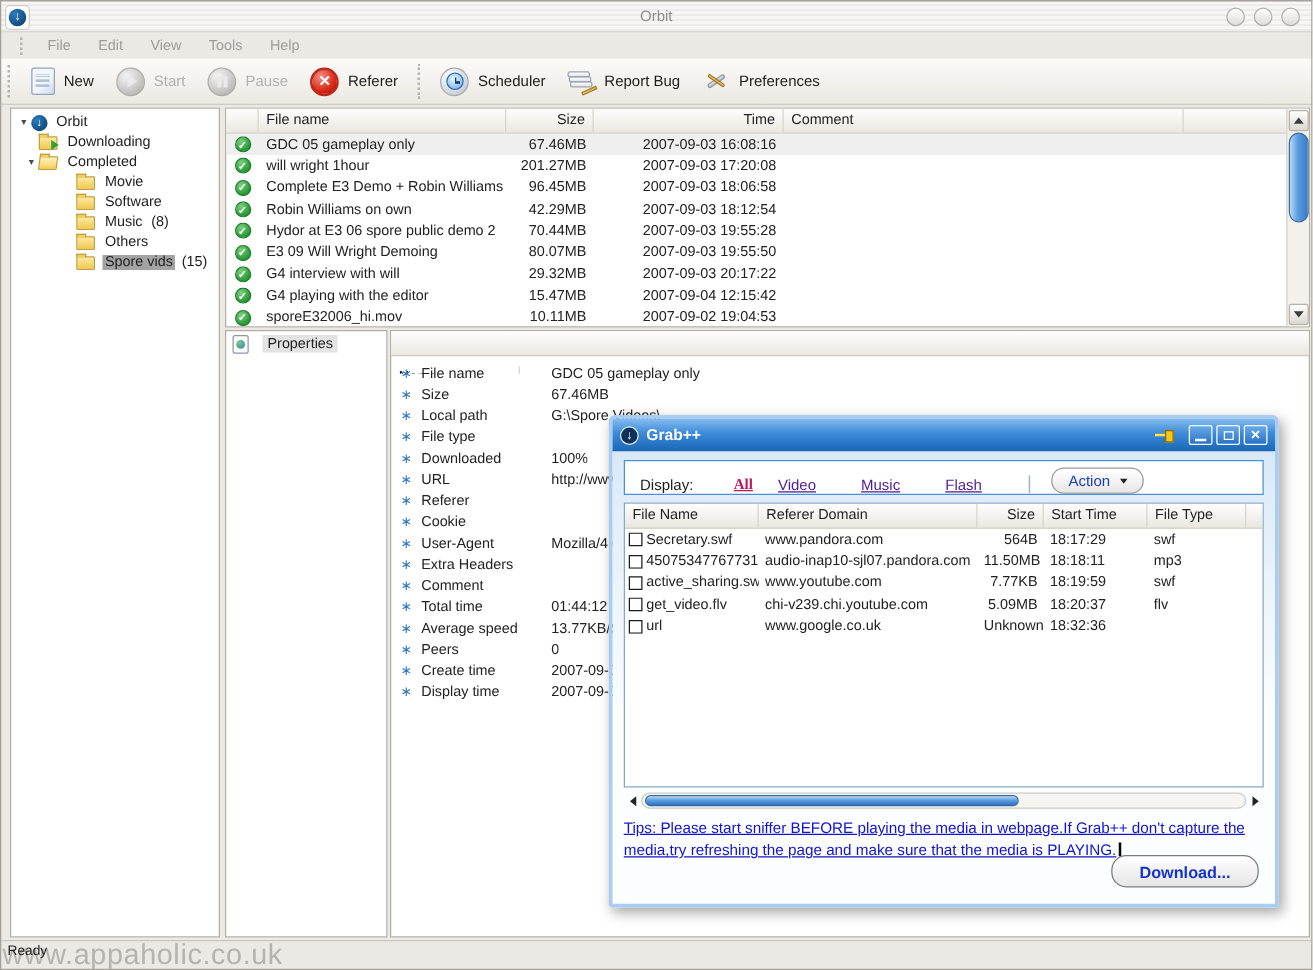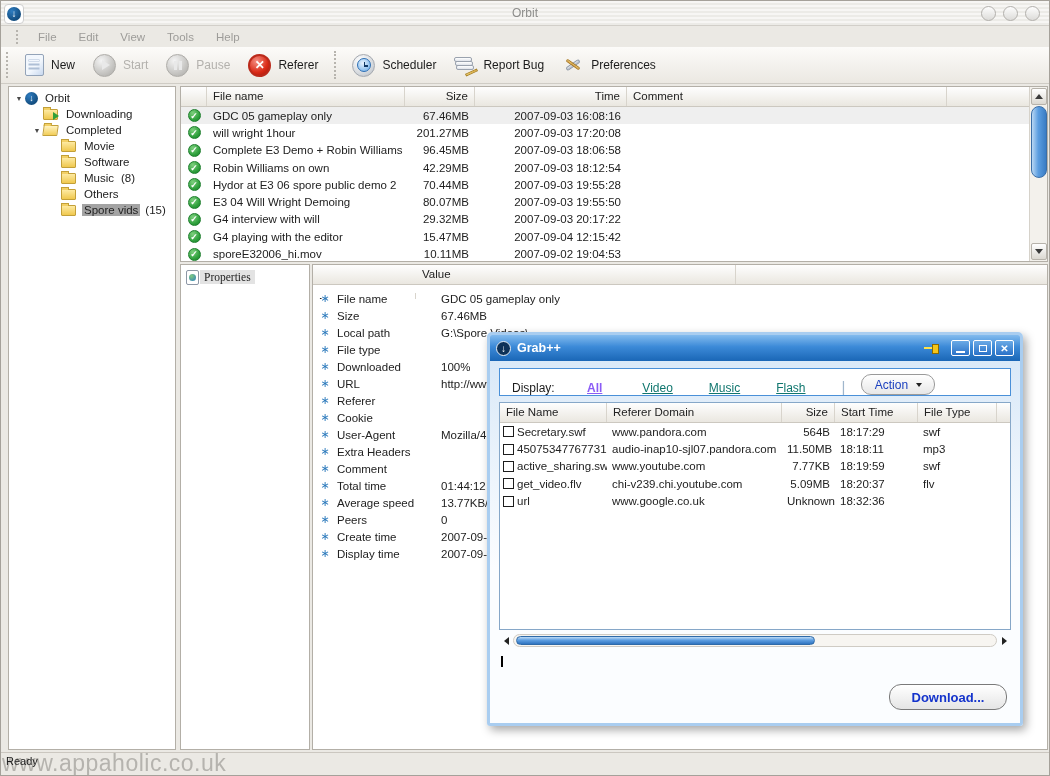--- a/index.html
+++ b/index.html
@@ -89,21 +89,21 @@
   .panel { position:absolute; background:#fff; border:1px solid #b3afa7; }
   #tree-panel  { left:8px;   top:86px;  width:168px; height:664px; padding-top:3px; }
   #file-panel  { left:180px; top:86px;  width:868px; height:176px; }
   #prop-tabs   { left:180px; top:264px; width:130px; height:486px; padding:3px; }
   #prop-panel  { left:312px; top:264px; width:736px; height:486px; }
 
   
   .tree-row { display:flex; align-items:center; height:16px; font-size:11.5px; white-space:nowrap; }
   .tree-row .tri { width:12px; text-align:center; font-size:7px; color:#4a4a4a; }
   .tree-row .spacer { width:12px; }
-  .lvl0 { padding-left:4px; } .lvl1 { padding-left:22px; } .lvl2 { padding-left:40px; }
+  .lvl0 { padding-left:4px; } .lvl1 { padding-left:10px; } .lvl2 { padding-left:40px; }
   .tree-ball { width:13px; height:13px; border-radius:50%; margin-right:5px; flex:0 0 auto;
     background:radial-gradient(circle at 35% 30%, #2e7cc0, #134d7f 70%);
     color:#fff; font-size:9px; font-weight:bold; line-height:12px; text-align:center; }
   .folder { width:15px; height:11px; margin-right:6px; position:relative; flex:0 0 auto;
     background:linear-gradient(#fdeaa2,#f0c84e); border:1px solid #c3a038; border-radius:1px; }
   .folder::before { content:""; position:absolute; left:-1px; top:-3px; width:6px; height:2px;
     background:#f3d065; border:1px solid #c3a038; border-bottom:none; }
   .folder.dl::after { content:""; position:absolute; right:-2px; bottom:-1px;
     border-left:6px solid #2fa03a; border-top:4px solid transparent; border-bottom:4px solid transparent; }
   .folder.open { transform:skewX(-8deg); background:linear-gradient(#fff3c0,#f2cd58); }
@@ -131,21 +131,21 @@
   .vs-btn { position:absolute; left:1px; width:16px; height:17px;
     background:linear-gradient(#ffffff,#dbd8d1); border:1px solid #b6b2aa; border-radius:2px;
     display:flex; align-items:center; justify-content:center; }
   .vs-up { top:1px; } .vs-down { bottom:1px; }
   .tri-up { border-bottom:5px solid #3b3b3b; border-left:4px solid transparent; border-right:4px solid transparent; }
   .tri-down { border-top:5px solid #3b3b3b; border-left:4px solid transparent; border-right:4px solid transparent; }
   .vs-thumb { position:absolute; left:1px; top:19px; width:16px; height:72px;
     background:linear-gradient(90deg,#b9d7f3,#5b9de0 45%,#3a7cc4); border:1px solid #3a6ea8; border-radius:8px; }
 
   
-  .prop-tab { display:flex; align-items:center; gap:1px; height:18px; font-size:11.5px; padding-left:2px;font-family:Liberation Serif, serif; }
+  .prop-tab { display:flex; align-items:flex-start; gap:11px; height:18px; font-size:11.5px; padding-left:2px; }
   .ic-propdoc { width:13px; height:15px; background:#fff; border:1px solid #8d97a6; border-radius:2px; position:relative; }
   .ic-propdoc::before { content:""; position:absolute; left:2px; top:3px; width:7px; height:7px; border-radius:50%;
     background:radial-gradient(circle at 35% 30%, #7fc97f, #2d7fbf); }
   .prop-tab .lbl { background:#e3e3e3; padding:1px 4px; }
   .c-pname { width:103px;margin-top:28px; } .c-pvalue { width:320px; }
   .pr-row { display:flex; align-items:center; height:17px; font-size:11.5px; }
   .pr-row .bullet { width:24px; text-align:center; color:#2e7bbd; font-size:11px; }
   .pr-row .pname { width:92px; white-space:nowrap; }
   .pr-row .pvalue { padding-left:12px; white-space:nowrap; overflow:hidden; }
 
@@ -166,22 +166,22 @@
   .gwin-btn { width:19px; height:16px; margin-left:3px; border:1px solid #fff; border-radius:2px;
     background:linear-gradient(#6aaae6,#2a72c8); display:flex; align-items:center; justify-content:center;
     color:#fff; font-size:10px; font-weight:bold; }
   .gwin-btn .minbar { width:9px; height:2px; background:#fff; margin-top:7px; }
   .gwin-btn .maxbox { width:8px; height:7px; border:1.5px solid #fff; }
 
   .grab-content { position:absolute; left:0; right:0; top:26px; bottom:0; padding:7px 9px; }
   .display-bar { height:28px; background:#fff; border:1px solid #4a90d8;
     display:flex; align-items:flex-end; font-size:12px; padding:0 12px; }
   .display-bar .dlabel { width:75px; color:#1c1c1c; }
-  .flt { text-decoration:underline; margin-right:36px; color:#0f766e; }
-  .flt.active { color:#8b5cf6; font-weight:bold; margin-right:40px; }
+  .flt { text-decoration:underline; margin-right:36px; color:#4c1d95; }
+  .flt.active { color:#be185d; font-weight:bold; margin-right:20px;font-family:Liberation Serif, serif; }
   .vdiv { color:#9fb6cc; font-size:15px; margin:0 16px 0 0; }
   .action-btn { width:74px; height:21px; border:1px solid #9a9a9a; border-radius:10px;
     background:linear-gradient(#ffffff,#e7e7e7); display:flex; align-items:center; justify-content:center;
     gap:8px; color:#1a3fbf; font-size:12px; }
   .action-btn .tri-down { border-top:4px solid #222; border-left:3.5px solid transparent; border-right:3.5px solid transparent; }
 
   .grab-table { margin-top:6px; height:228px; background:#fff; border:1px solid #86a7c8; font-size:11.5px; overflow:hidden; }
   .g-file { width:107px; } .g-ref { width:175px; } .g-size { width:53px; } .g-start { width:83px; } .g-type { width:79px; }
   .gb-row { display:flex; align-items:center; height:17.4px; }
   .gb-row .cell { padding:0 5px; white-space:nowrap; overflow:hidden; }
@@ -384,21 +384,21 @@
         <div class="cell c-name">Hydor at E3 06 spore public demo 2</div>
         <div class="cell c-size right">70.44MB</div>
         <div class="cell c-time right">2007-09-03 19:55:28</div>
         <div class="cell c-comment"></div>
         <div class="cell c-fill"></div>
       </div>
       <div class="fl-row">
         <div class="cell c-status">
           <span class="check">✓</span>
         </div>
-        <div class="cell c-name">E3 04 Will Wright Demoing</div>
+        <div class="cell c-name">E3 09 Will Wright Demoing</div>
         <div class="cell c-size right">80.07MB</div>
         <div class="cell c-time right">2007-09-03 19:55:50</div>
         <div class="cell c-comment"></div>
         <div class="cell c-fill"></div>
       </div>
       <div class="fl-row">
         <div class="cell c-status">
           <span class="check">✓</span>
         </div>
         <div class="cell c-name">G4 interview with will</div>
@@ -442,21 +442,20 @@
 <div class="panel" id="prop-tabs">
   <div class="prop-tab">
     <span class="ic-propdoc"></span>
     <span class="lbl">Properties</span>
   </div>
 </div>
 
 <div class="panel" id="prop-panel">
   <div class="grid-header">
     <div class="cell c-pname">Name</div>
-    <div class="cell c-pvalue">Value</div>
     <div class="cell c-fill"></div>
   </div>
   <div id="prop-rows" style="padding-top:5px;">
       <div class="pr-row">
         <span class="bullet">∗</span>
         <span class="pname">File name</span>
         <span class="pvalue">GDC 05 gameplay only</span>
       </div>
       <div class="pr-row">
         <span class="bullet">∗</span>
@@ -628,21 +627,21 @@
       <div class="hs-btn">
           <span class="tri-left"></span>
         </div>
       <div class="hs-track">
         <div class="hs-thumb"></div>
       </div>
       <div class="hs-btn">
           <span class="tri-right"></span>
         </div>
     </div>
-    <div class="tips"><span class="caret"></span></div>
+    <div class="tips"><span>Tips: Please start sniffer BEFORE playing the media in webpage.If Grab++ don't capture the media,try refreshing the page and make sure that the media is PLAYING.</span><span class="caret"></span></div>
     <div class="download-btn">
       <span>Download...</span>
     </div>
   </div>
 </div>
 
 <div class="watermark">www.appaholic.co.uk</div>
 <div class="statusbar">
   <span class="ready">Ready</span>
 </div>

